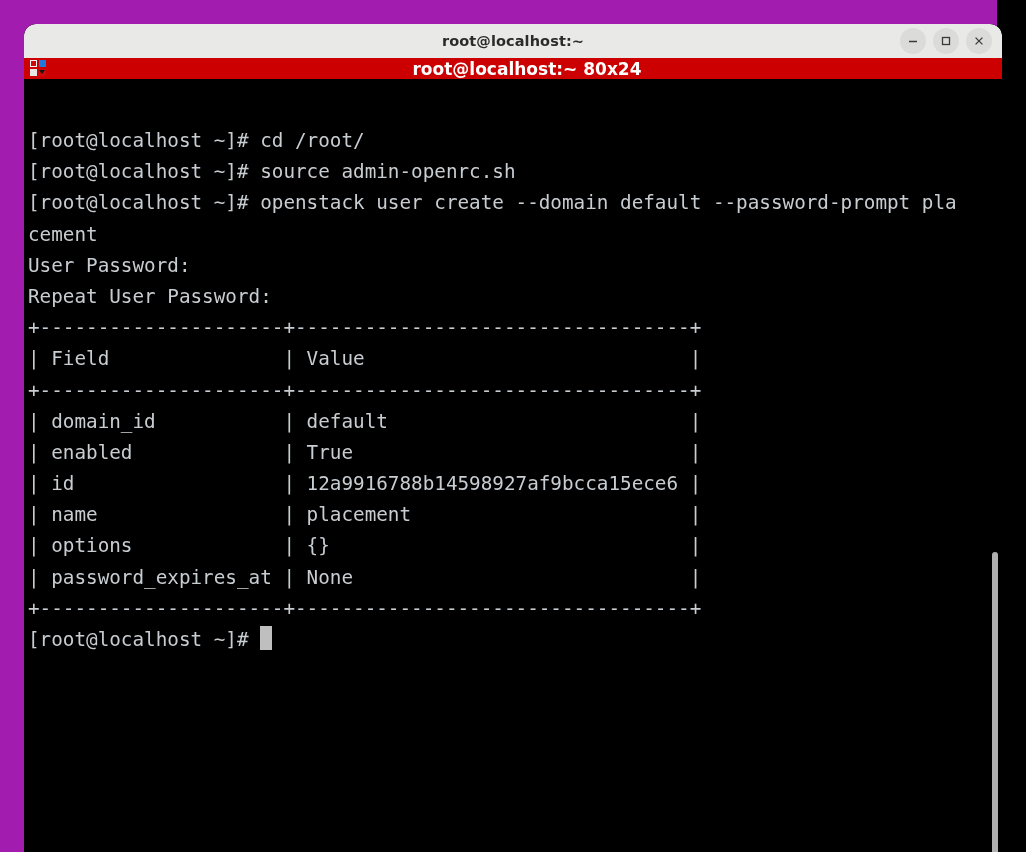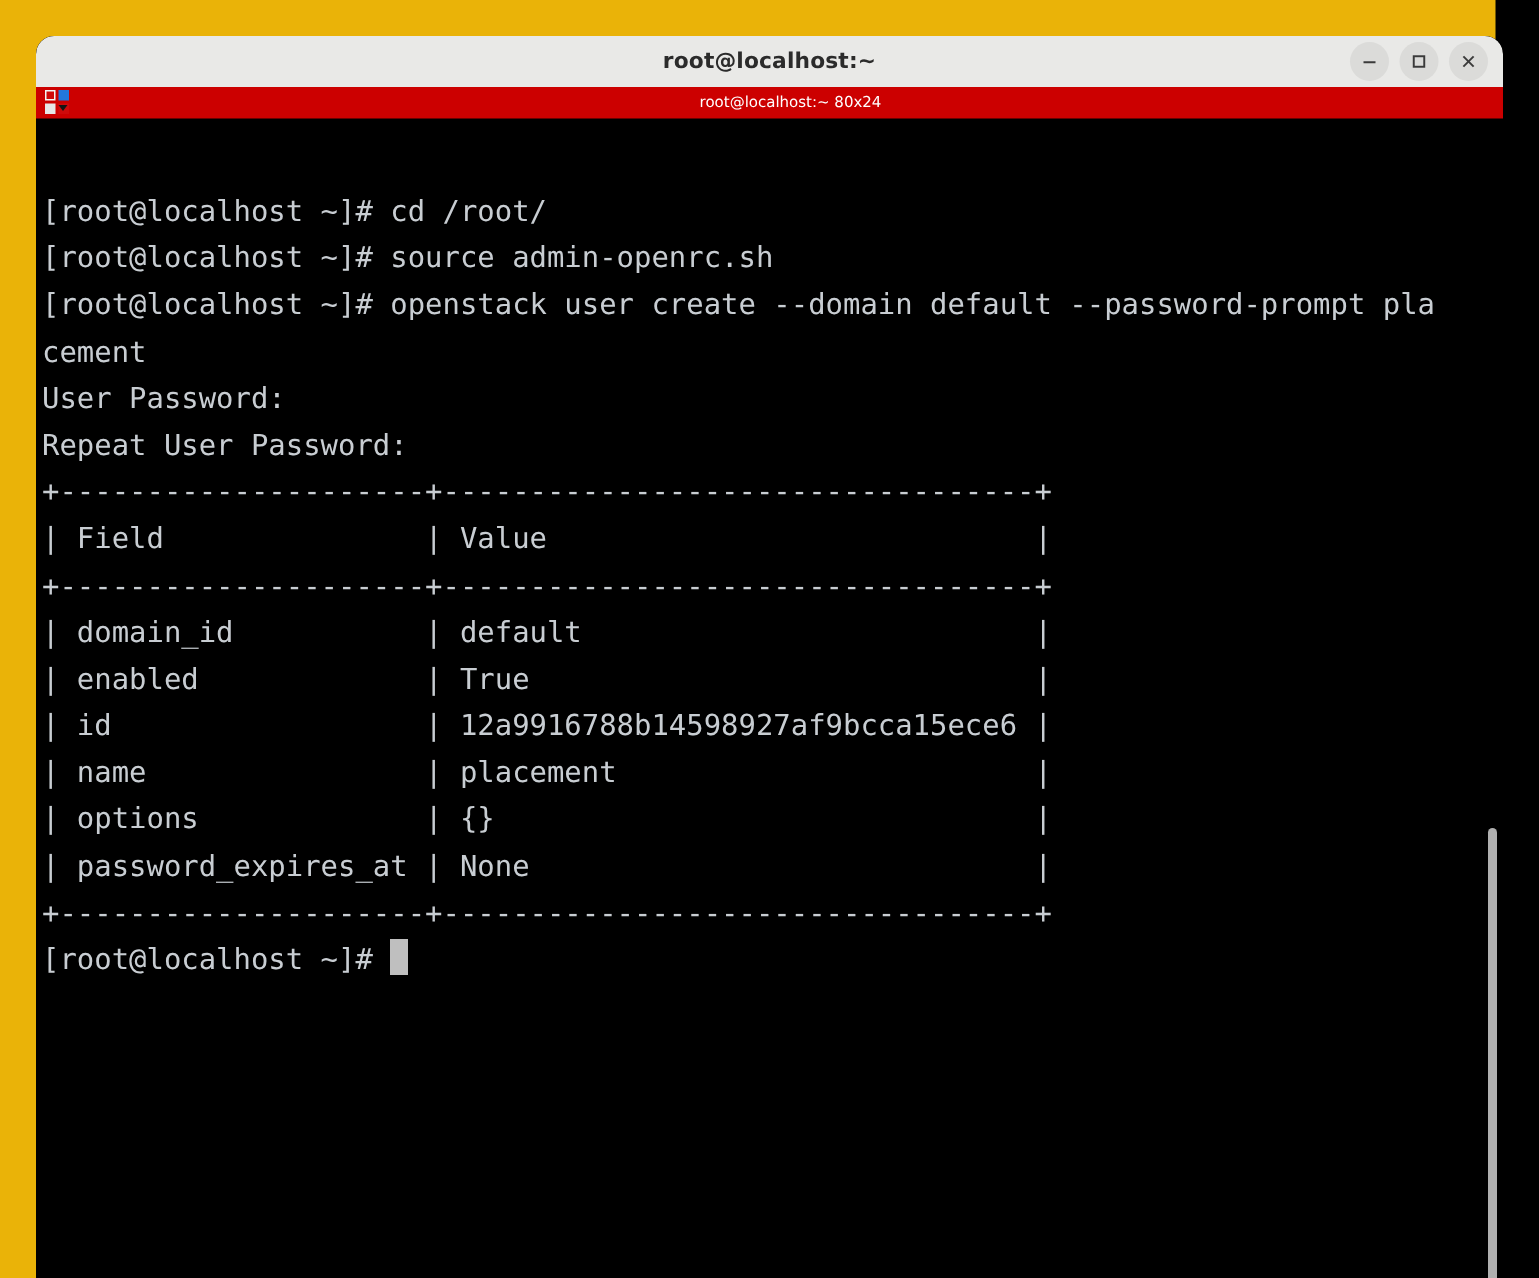--- a/index.html
+++ b/index.html
@@ -8,21 +8,21 @@
     background: #000000;
     width: 1026px;
     height: 852px;
     overflow: hidden;
   }
 
   #app {
     position: relative;
     width: 997px;
     height: 852px;
-    background: #eab308;
+    background: #a21caf;
   }
 
   
   .window {
     position: absolute;
     left: 24px;
     top: 24px;
     width: 978px;
     height: 828px;
     background: #000000;
@@ -80,25 +80,26 @@
     position: relative;
     height: 21px;
     flex: 0 0 21px;
     background: #cc0000;
     display: flex;
     align-items: center;
     justify-content: center;
   }
   .tab-title {
     font-family: "DejaVu Sans", "Liberation Sans", sans-serif;
-    font-size: 10px;
+    font-size: 17px;
     color: #ffffff;
     white-space: nowrap;
     position: relative;
     left: 14px;
+    font-weight: bold;
   }
   .tablist-icon {
     position: absolute;
     left: 6px;
     top: 2px;
     width: 17px;
     height: 17px;
     cursor: pointer;
   }
   .tablist-icon .sq { position: absolute; width: 7px; height: 7px; }

